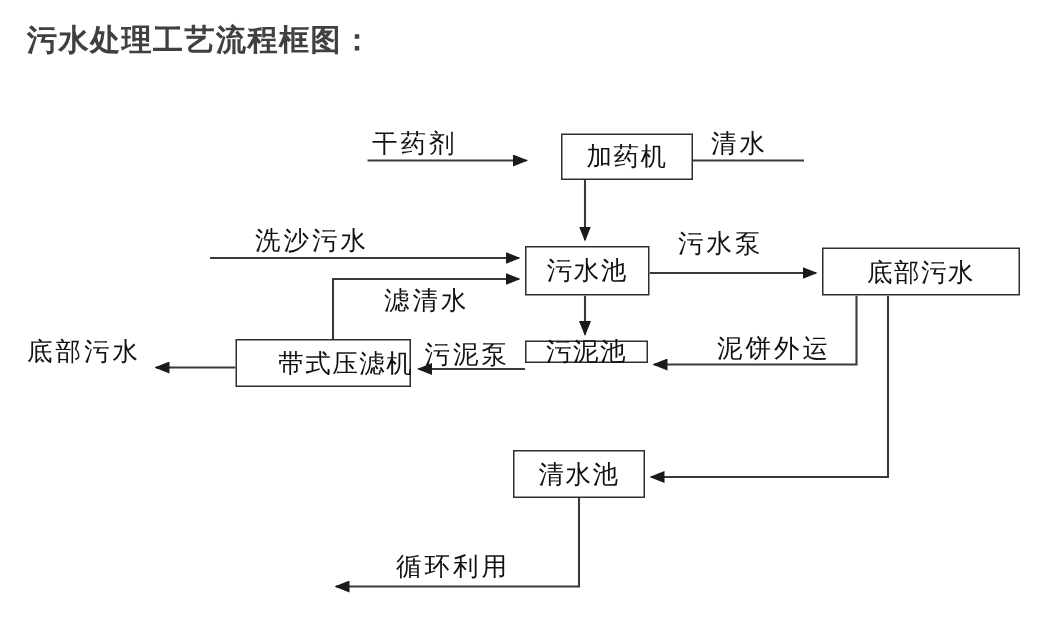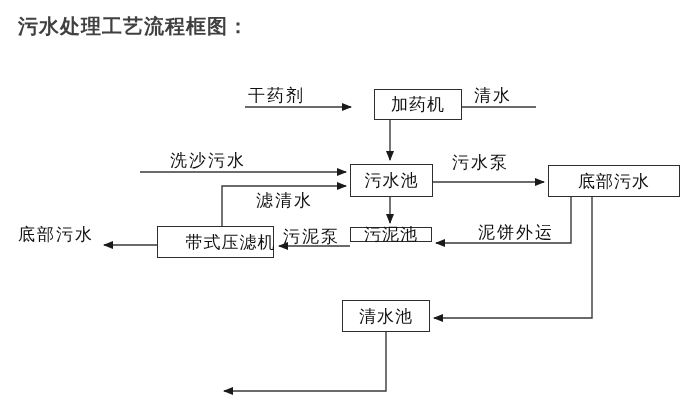--- a/index.html
+++ b/index.html
@@ -84,14 +84,15 @@
   <div class="node" style="left:342px; top:300px; width:88px;  height:32px;">清水池</div>
 
   <div class="edge-label" style="left:248px; top:84px;">干药剂</div>
   <div class="edge-label" style="left:474px; top:84px;">清水</div>
   <div class="edge-label" style="left:170px; top:149px;">洗沙污水</div>
   <div class="edge-label" style="left:256px; top:189px;">滤清水</div>
   <div class="edge-label" style="left:452px; top:151px;">污水泵</div>
   <div class="edge-label" style="left:478px; top:221px;">泥饼外运</div>
   <div class="edge-label" style="left:283px; top:225px;">污泥泵</div>
   <div class="edge-label" style="left:18px;  top:223px;">底部污水</div>
+  <div class="edge-label" style="left:264px; top:366px;">循环利用</div>
 
 </div>
 
 </body></html>

